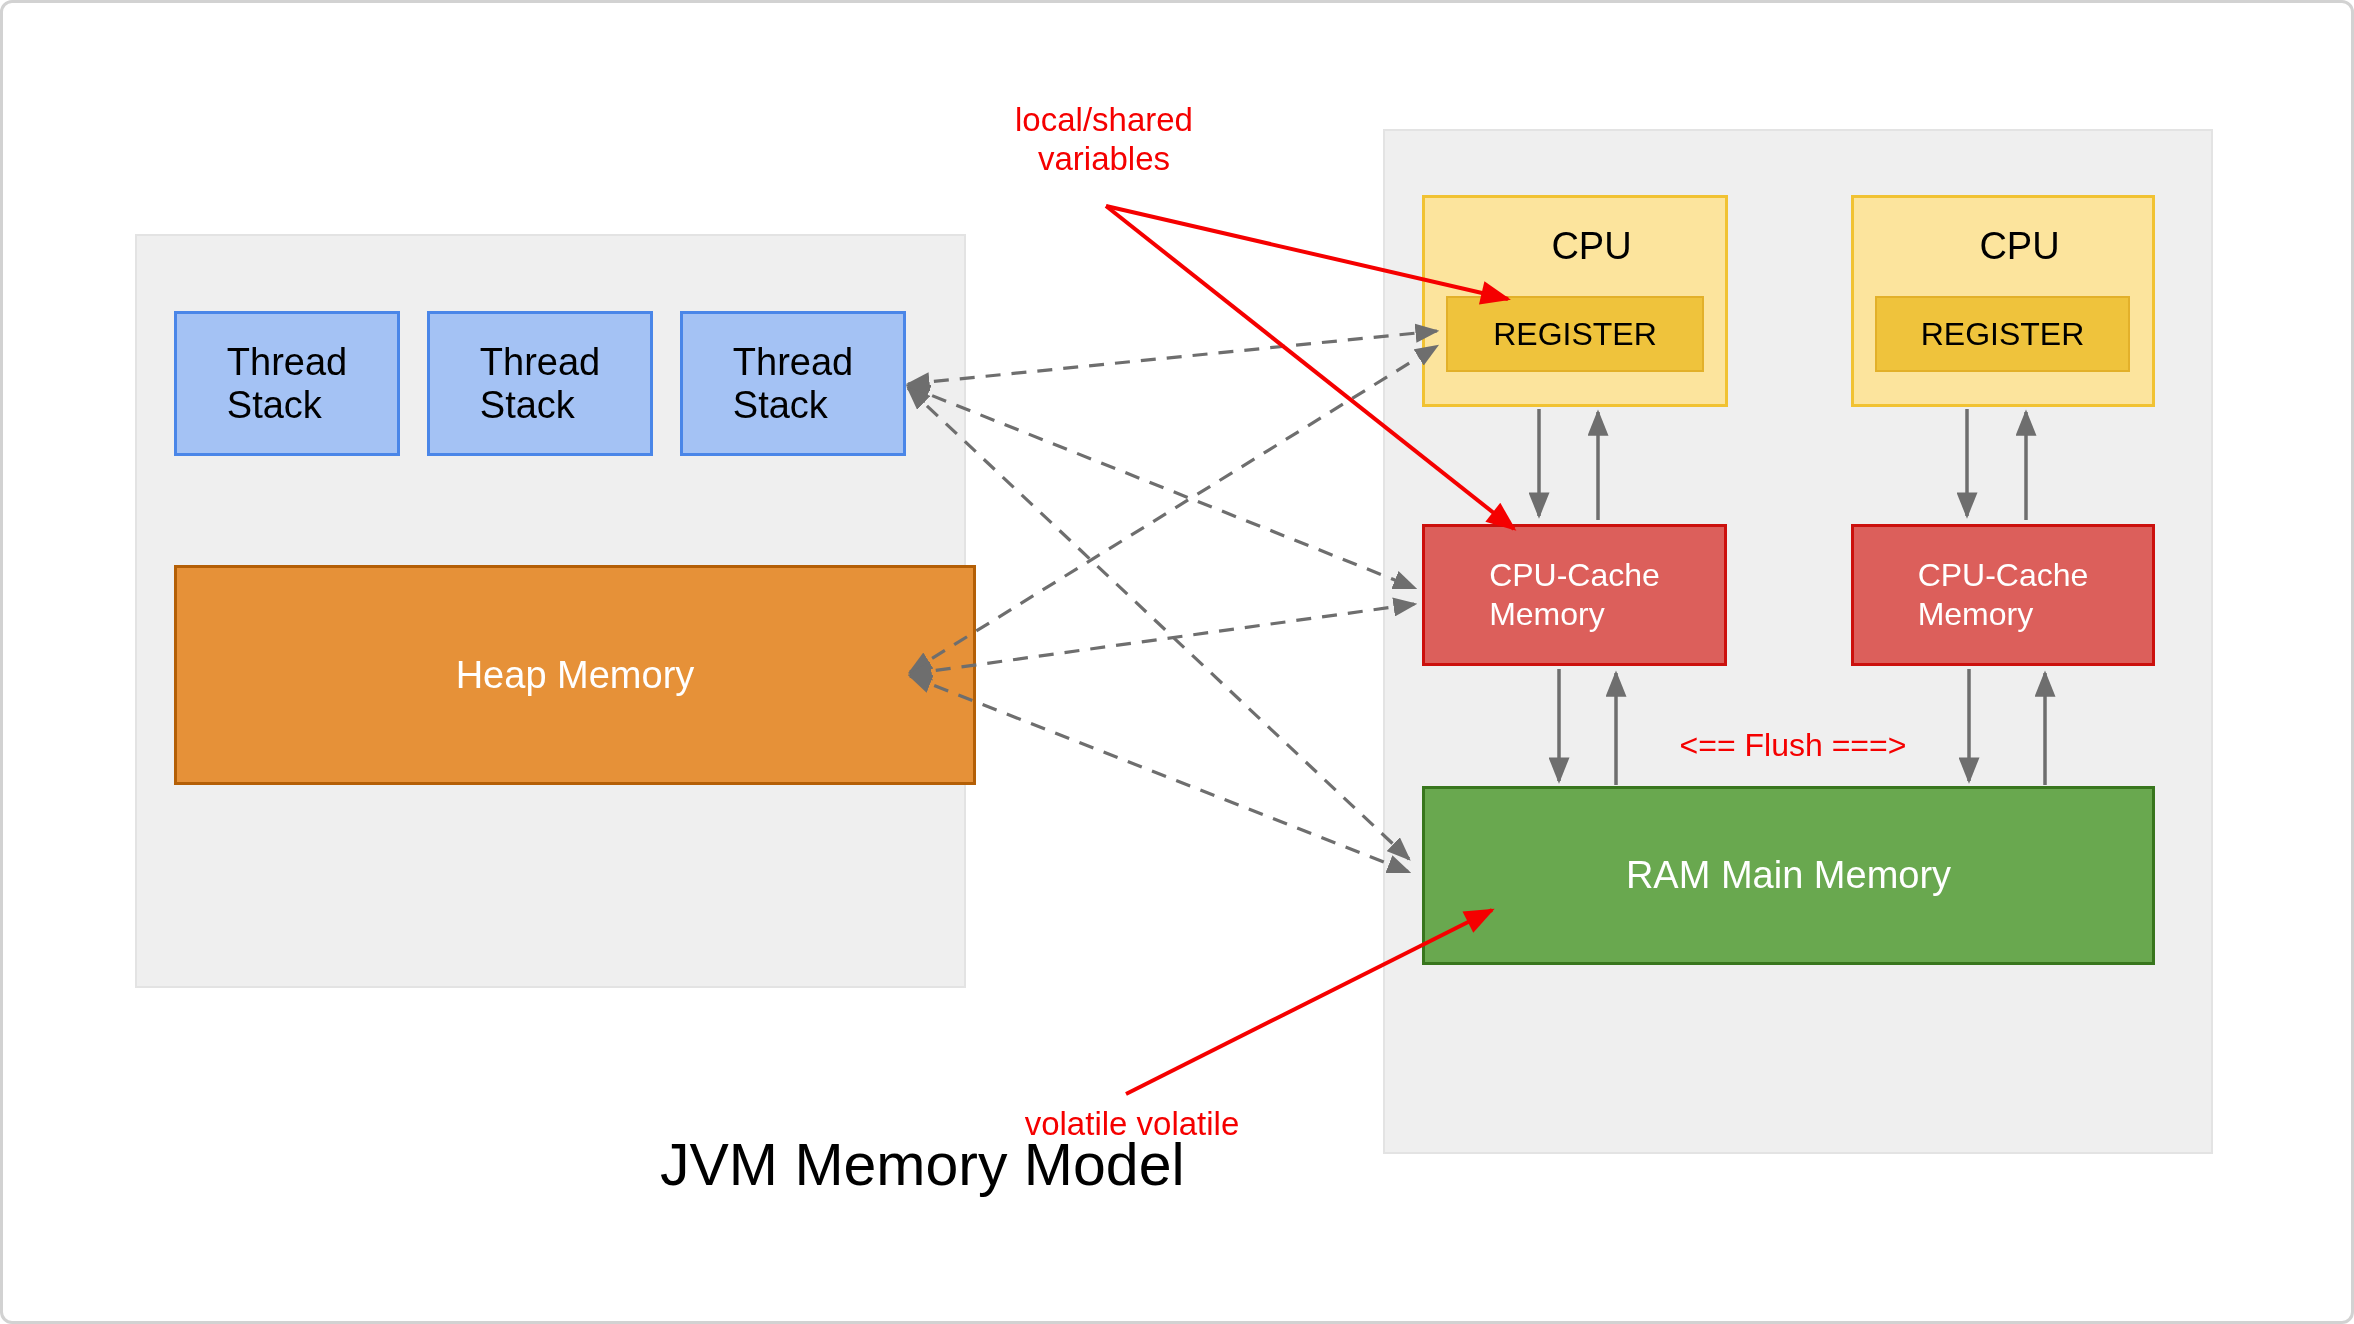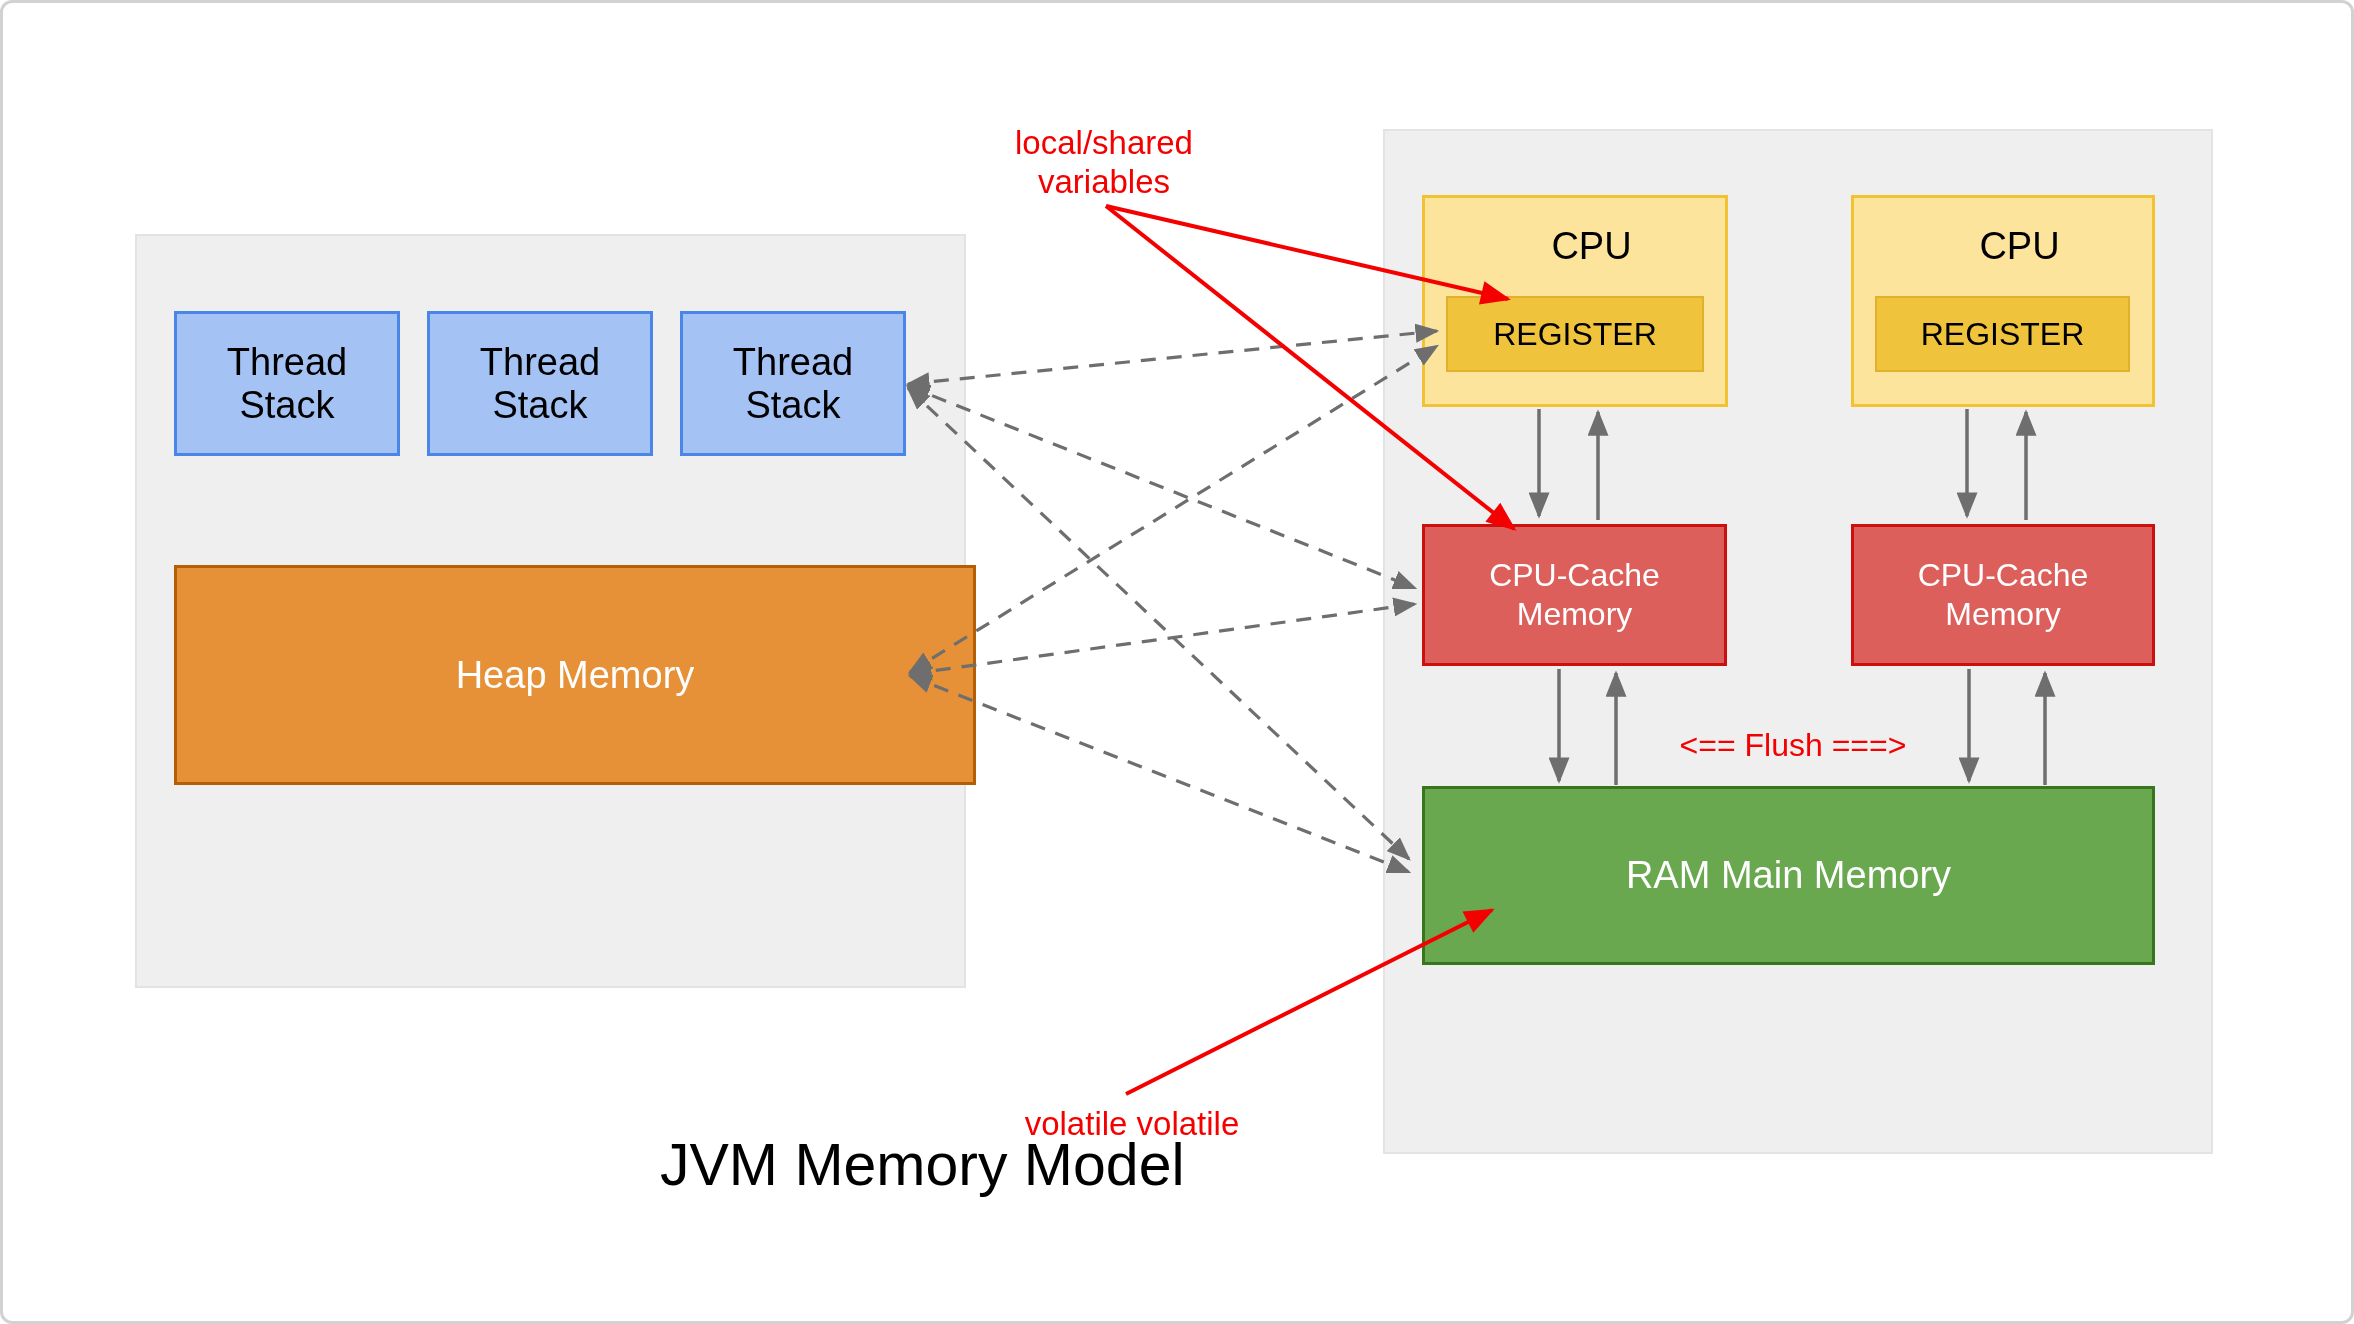--- a/index.html
+++ b/index.html
@@ -22,21 +22,21 @@
   }
   .panel{position:absolute;background:var(--panel-bg);border:2px solid var(--panel-border);}
   #jvm-panel{left:132px;top:231px;width:831px;height:754px;}
   #cpu-panel{left:1380px;top:126px;width:830px;height:1025px;}
   .panel-title{
     position:absolute;font-size:59px;line-height:52px;color:var(--text-dark);
     white-space:nowrap;letter-spacing:0;
   }
   #jvm-title{left:523px;top:903px;}
   .box{position:absolute;display:flex;align-items:center;justify-content:center;
-       text-align:center;white-space:pre-line;}
+       white-space:pre-line;}
   .stack{
     width:226px;height:145px;top:308px;background:var(--stack-fill);
     border:3px solid var(--stack-border);color:var(--text-dark);
     font-size:38px;line-height:43px;
   }
   #stack-1{left:171px} #stack-2{left:424px} #stack-3{left:677px}
   #heap{
     left:171px;top:562px;width:802px;height:220px;background:var(--heap-fill);
     border:3px solid var(--heap-border);color:var(--text-light);font-size:38px;
   }
@@ -63,21 +63,21 @@
   }
   #cache-1{left:1419px} #cache-2{left:1848px;width:304px}
   #ram{
     left:1419px;top:783px;width:733px;height:179px;background:var(--ram-fill);
     border:3px solid var(--ram-border);color:var(--text-light);font-size:38px;
   }
   .red-note{
     position:absolute;color:var(--annotation-red);text-align:center;
     font-size:33px;line-height:39px;white-space:pre-line;
   }
-  #local-shared-note{left:971px;top:120px;width:260px;}
+  #local-shared-note{left:971px;top:97px;width:260px;}
   #volatile-note{left:1008px;top:1102px;width:242px;line-height:38px;white-space:nowrap;}
   #flush-note{left:1660px;top:723px;width:260px;font-size:32px;line-height:38px;white-space:nowrap;}
   #arrows-layer{position:absolute;left:0;top:0;width:2354px;height:1324px;pointer-events:none;}
   .dash-line{stroke:var(--arrow-gray);stroke-width:3.2;fill:none;stroke-dasharray:15 11;}
   .solid-line{stroke:var(--arrow-gray);stroke-width:3.5;fill:none;}
   .red-line{stroke:var(--annotation-red);stroke-width:4;fill:none;}
 </style>
 </head>
 <body>
 

